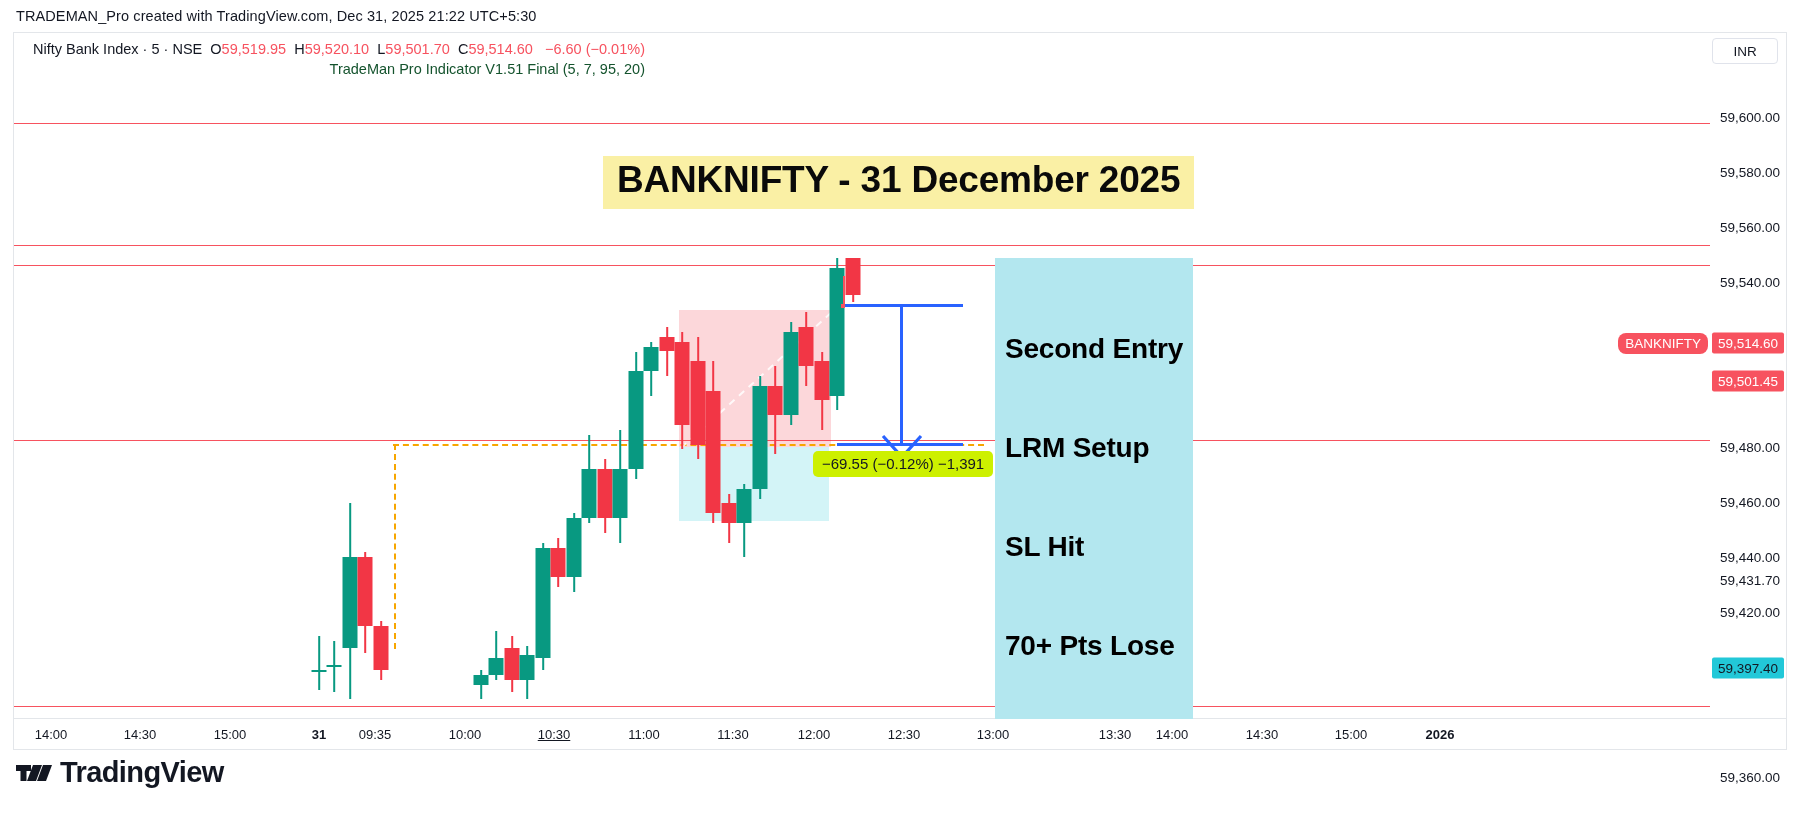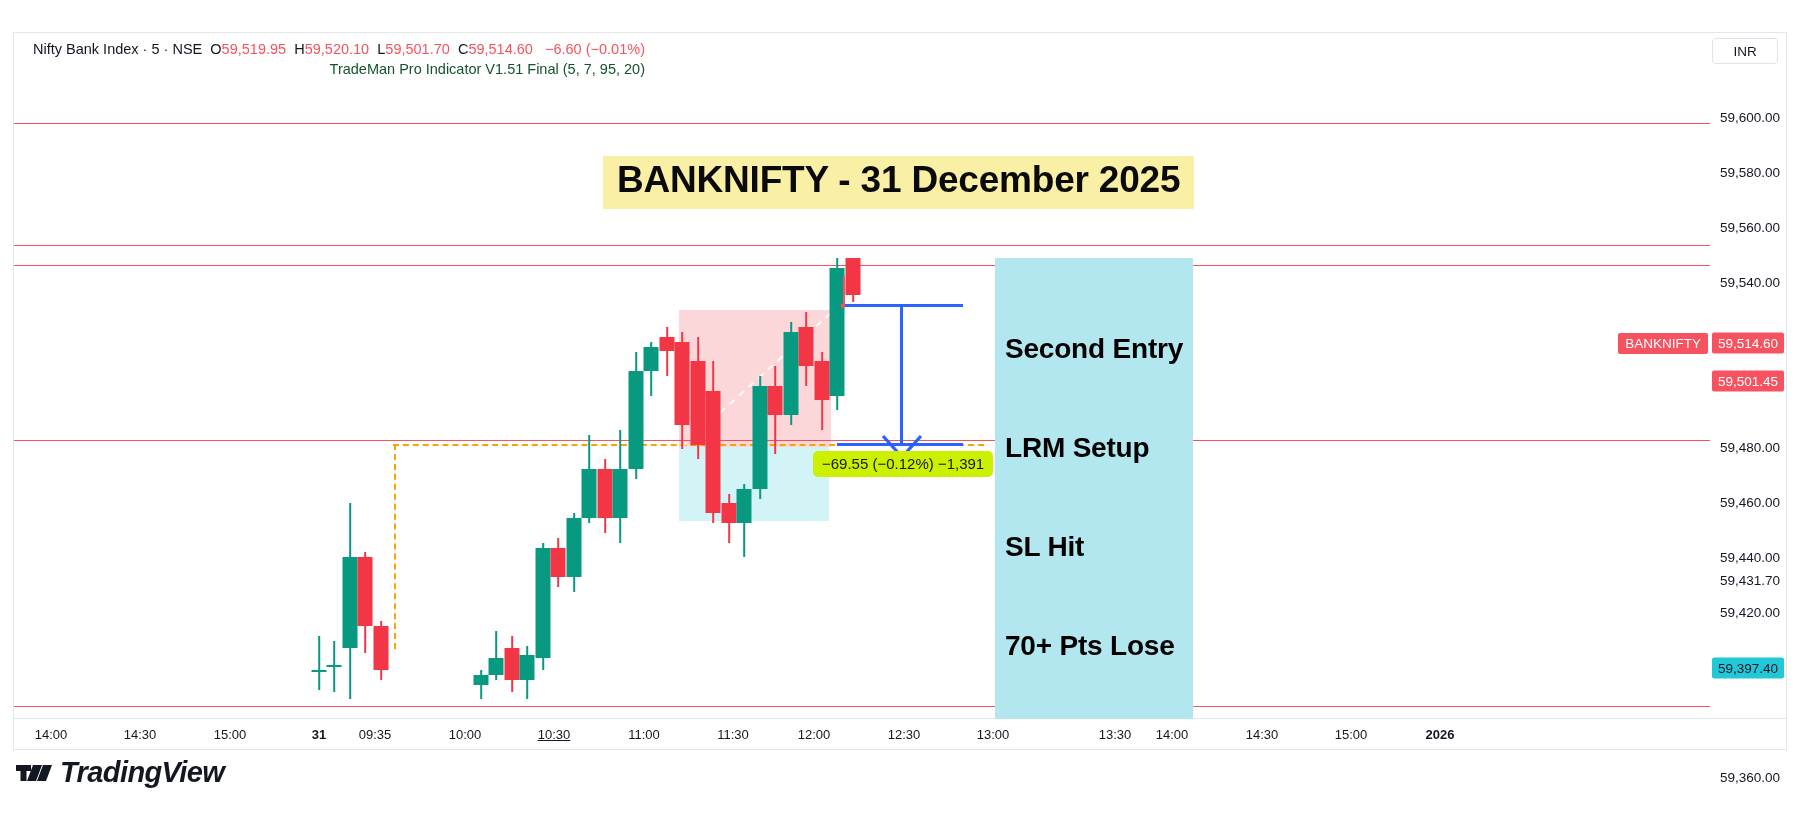--- a/index.html
+++ b/index.html
@@ -300,36 +300,38 @@
   }
 
   
   .footer {
     position: absolute;
     left: 16px;
     top: 758px;
     display: flex;
     align-items: center;
     gap: 8px;
-    font-style: italic;
   }
   .tv-mark { display: block; }
   .tv-word {
     font-size: 29px;
     font-weight: bold;
     color: #131722;
     letter-spacing: -0.6px;
     line-height: 1;
   }
 </style>
 </head>
 <body>
 
 <div class="app">
 
+  <div class="attribution">
+    <span>TRADEMAN_Pro created with TradingView.com, Dec 31, 2025 21:22 UTC+5:30</span>
+  </div>
 
   <div class="chart-frame">
 
     <div class="pane">
 
       <div id="price-lines">
           <div class="hline" style="top: 90px;"></div>
           <div class="hline" style="top: 212px;"></div>
           <div class="hline" style="top: 232px;"></div>
           <div class="hline" style="top: 407px;"></div>
@@ -548,21 +550,21 @@
           </div>
           <div class="pricelabel" style="top: 792px;"></div>
         </div>
       <div id="price-badges">
           <div class="badge red" style="top: 310px;">59,514.60</div>
           <div class="badge red" style="top: 348px;">59,501.45</div>
           <div class="badge cyan" style="top: 635px;">59,397.40</div>
         </div>
     </div>
 
-    <div class="ticker-badge" style="right:78px; top:300px;">BANKNIFTY</div>
+    <div class="ticker-badge" style="right:78px; top:300px;border-radius:8px;">BANKNIFTY</div>
 
     <div class="time-scale">
       <div id="time-ticks">
           <div class="timetick" style="left: 37px;">14:00</div>
           <div class="timetick" style="left: 126px;">14:30</div>
           <div class="timetick" style="left: 216px;">15:00</div>
           <div class="timetick bold" style="left: 305px;">31</div>
           <div class="timetick" style="left: 361px;">09:35</div>
           <div class="timetick" style="left: 451px;">10:00</div>
           <div class="timetick" style="left: 540px; text-decoration: underline;">10:30</div>

